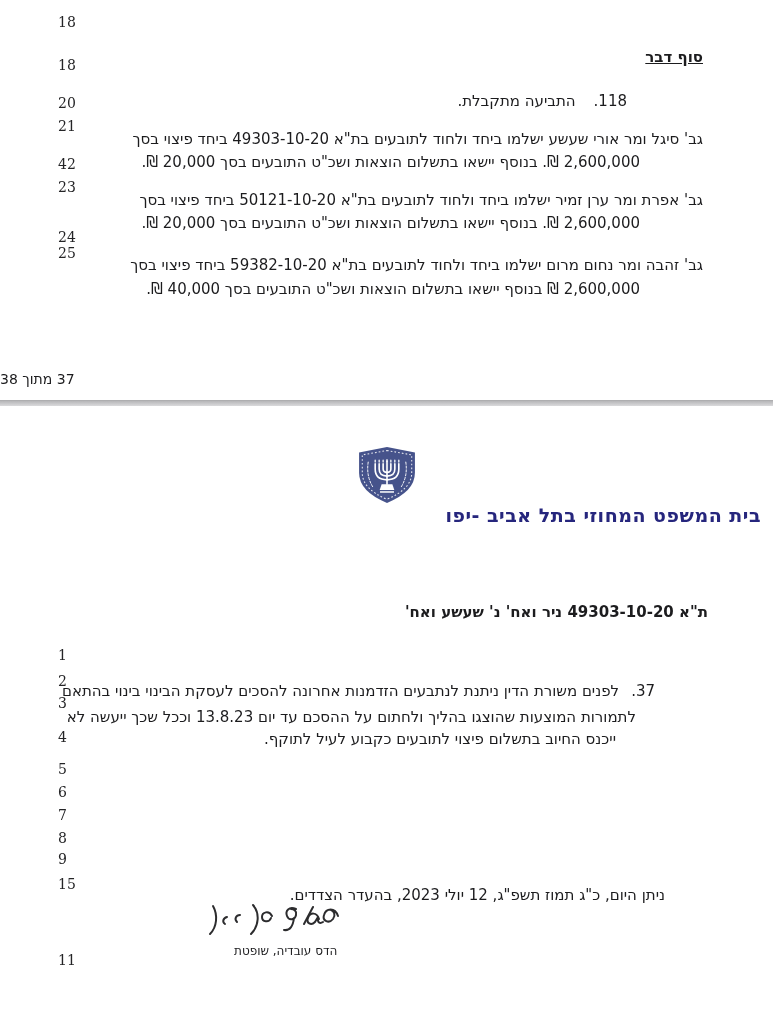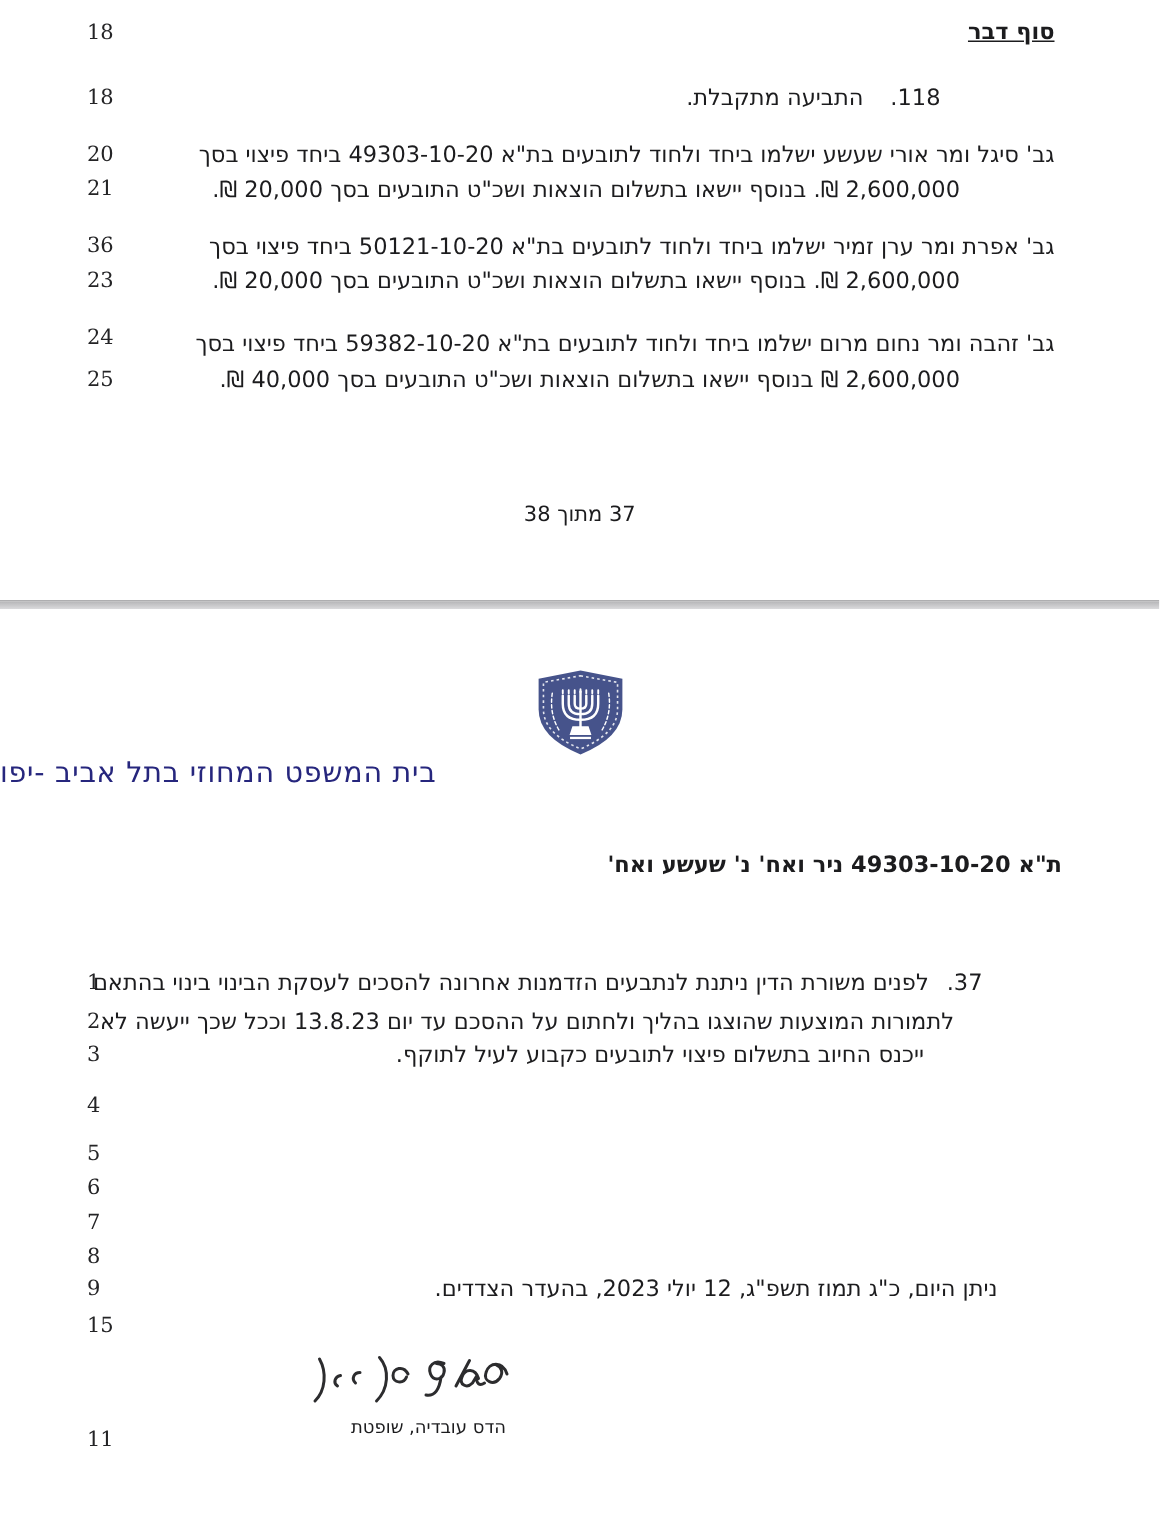--- a/index.html
+++ b/index.html
@@ -9,55 +9,55 @@
   }
   
   .ln{
     position:absolute;left:58px;width:30px;
     font-family:"DejaVu Serif",serif;font-size:14px;line-height:18px;color:#242426;
     direction:ltr;text-align:left;
   }
   
   .row{
     position:absolute;direction:rtl;white-space:nowrap;
-    font-size:15px;line-height:19px;color:#1c1c1e;
+    font-size:15px;line-height:19px;color:#1c1c1e;margin-top:36px;
   }
   .tab{display:inline-block;width:18px;}
   .tab-sm{display:inline-block;width:12px;}
   .heading{font-weight:bold;}
   .heading .u{text-decoration:underline;}
-  .center-row{left:0;right:0;text-align:center;}
+  .center-row{left:0;right:0;text-align:left;}
   .footer-row{font-size:14px;}
   .page-divider{
     position:absolute;left:0;top:400px;width:773px;height:5px;
     background:linear-gradient(#b6b6b8,#dadadc);
     border-top:1px solid #aeaeb0;
   }
   .emblem{position:absolute;top:446px;left:50%;transform:translateX(-50%);}
   .court-name{
-    position:absolute;top:504px;left:0;right:12px;text-align:left;direction:rtl;
-    font-weight:normal;font-size:19px;letter-spacing:.5px;
+    position:absolute;top:504px;left:0;right:12px;text-align:right;direction:rtl;
+    font-weight:bold;font-size:19px;letter-spacing:.5px;
   }
   .case-row{font-weight:bold;}
   .sig{position:absolute;top:896px;left:200px;}
   .judge{position:absolute;top:944px;left:234px;direction:rtl;white-space:nowrap;font-size:12px;}
 </style>
 </head>
 <body>
 
 <div class="canvas">
 
   <section>
     <span class="ln" style="top:13px">18</span>
     <span class="ln" style="top:56px">18</span>
     <span class="ln" style="top:94px">20</span>
     <span class="ln" style="top:117px">21</span>
-    <span class="ln" style="top:155px">36</span>
+    <span class="ln" style="top:155px">42</span>
     <span class="ln" style="top:178px">23</span>
-    <span class="ln" style="top:216px">24</span>
+    <span class="ln" style="top:228px">24</span>
     <span class="ln" style="top:244px">25</span>
 
     <div class="row heading" style="top:12px;right:70px">
       <span class="u">סוף דבר</span>
     </div>
 
     <div class="row" style="top:56px;right:146px">
       <span>118.</span><span class="tab"></span><span>התביעה מתקבלת.</span>
     </div>
 

